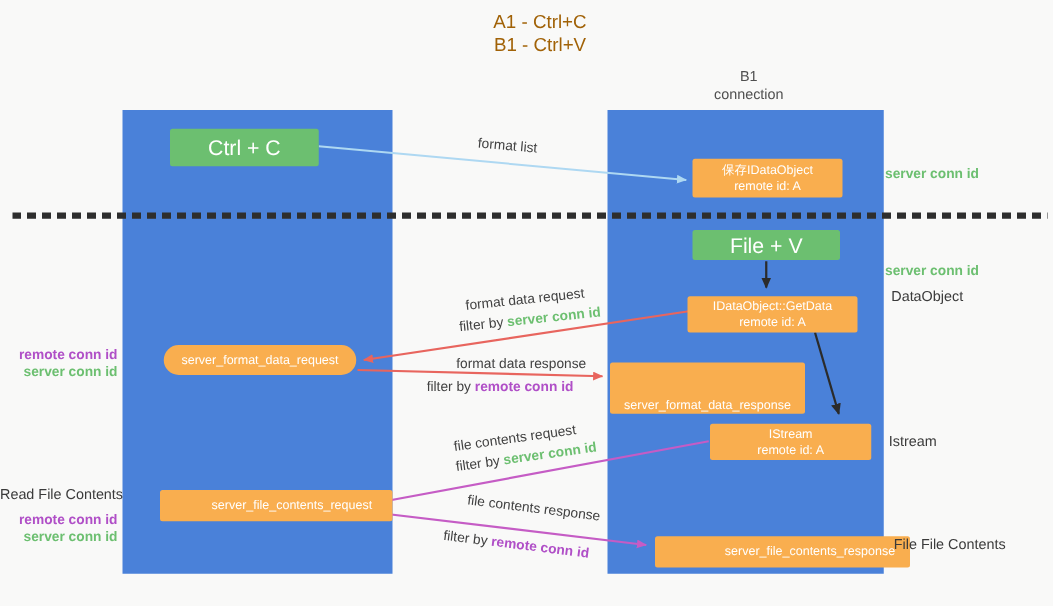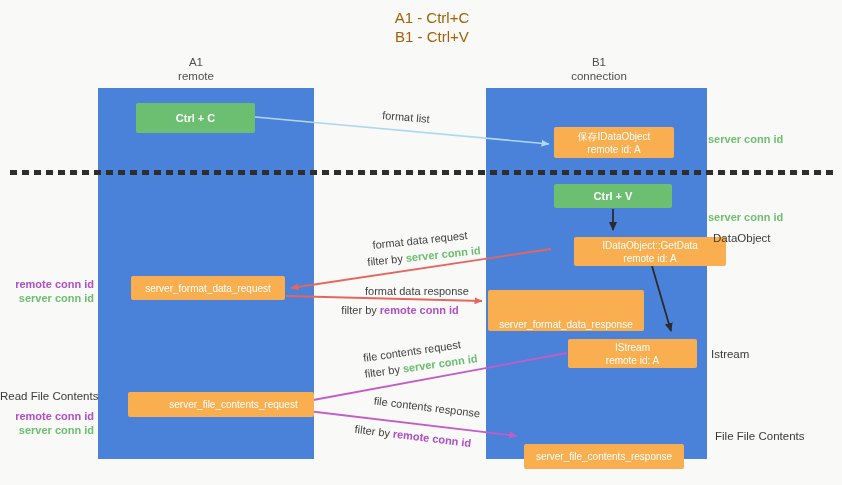--- a/index.html
+++ b/index.html
@@ -27,21 +27,21 @@
   .col-header{
     position:absolute;top:55px;width:100px;
     text-align:center;font-size:11.5px;line-height:14px;color:#4f4f4f;
   }
   .box{
     position:absolute;
     display:flex;flex-direction:column;align-items:center;justify-content:center;
     color:#ffffff;text-align:center;border-radius:2px;
     font-size:10px;line-height:13px;white-space:nowrap;
   }
-  .box.green{background:#6cbf70;font-size:11px;font-weight:bold;}
+  .box.green{background:#6cbf70;font-size:17px;}
   .box.orange{background:#f9ae4f;}
   .dotted-line{
     position:absolute;left:10px;top:170px;width:828px;height:5px;
     background:repeating-linear-gradient(90deg,#2e2e2e 0 7px,transparent 7px 12px);
   }
   .edge-label{
     position:absolute;
     font-size:11px;color:#414141;white-space:nowrap;
     transform-origin:center;
   }
@@ -57,24 +57,20 @@
 </head>
 <body>
 
 <div class="canvas">
 
   <div class="title">
     <div>A1 - Ctrl+C</div>
     <div>B1 - Ctrl+V</div>
   </div>
 
-  <div class="col-header" style="left:146px;">
-    <div>A1</div>
-    <div>remote</div>
-  </div>
   <div class="col-header" style="left:549px;">
     <div>B1</div>
     <div>connection</div>
   </div>
 
   <div class="lane lane-a"></div>
   <div class="lane lane-b"></div>
 
   <div class="dotted-line"></div>
 
@@ -105,46 +101,46 @@
   <div class="box green" style="left:136px;top:103px;width:119px;height:30px;">
     <div>Ctrl + C</div>
   </div>
 
   <div class="box orange" style="left:554px;top:127px;width:120px;height:31px;">
     <div>保存IDataObject</div>
     <div>remote id: A</div>
   </div>
 
   <div class="box green" style="left:554px;top:184px;width:118px;height:24px;">
-    <div>Ctrl + V</div>
+    <div>File + V</div>
   </div>
 
-  <div class="box orange" style="left:550px;top:237px;width:152px;height:29px;margin-left:24px;">
+  <div class="box orange" style="left:550px;top:237px;width:136px;height:29px;">
     <div>IDataObject::GetData</div>
     <div>remote id: A</div>
   </div>
 
-  <div class="box orange" style="left:131px;top:276px;width:154px;height:24px;">
+  <div class="box orange" style="left:131px;top:276px;width:154px;height:24px;border-radius:12px;">
     <div>server_format_data_request</div>
   </div>
 
   <div class="box orange" style="left:488px;top:290px;width:156px;height:41px;justify-content:flex-end;">
     <div>server_format_data_response</div>
   </div>
 
   <div class="box orange" style="left:568px;top:339px;width:129px;height:29px;">
     <div>IStream</div>
     <div>remote id: A</div>
   </div>
 
   <div class="box orange" style="left:128px;top:392px;width:161px;height:25px;padding-left:25px;">
     <div>server_file_contents_request</div>
   </div>
 
-  <div class="box orange" style="left:524px;top:444px;width:160px;height:25px;">
+  <div class="box orange" style="left:524px;top:429px;width:160px;height:25px;padding-left:44px;">
     <div>server_file_contents_response</div>
   </div>
 
   <div class="edge-label" style="left:406px;top:117px;transform:translate(-50%,-50%) rotate(5deg);">format list</div>
 
   <div class="edge-label" style="left:420px;top:240px;transform:translate(-50%,-50%) rotate(-6deg);">format data request</div>
   <div class="edge-label" style="left:424px;top:256px;transform:translate(-50%,-50%) rotate(-6deg);">
     <span>filter by </span><span class="green-text">server conn id</span>
   </div>
 

